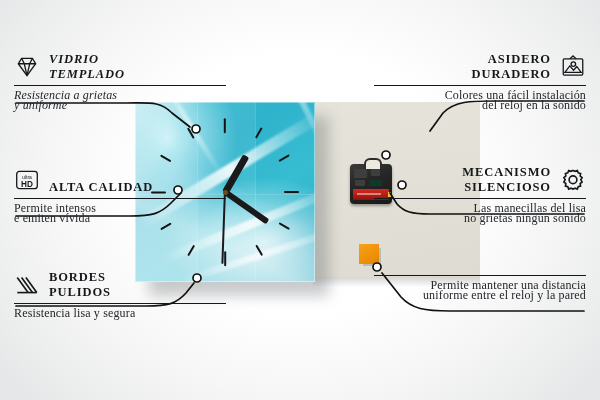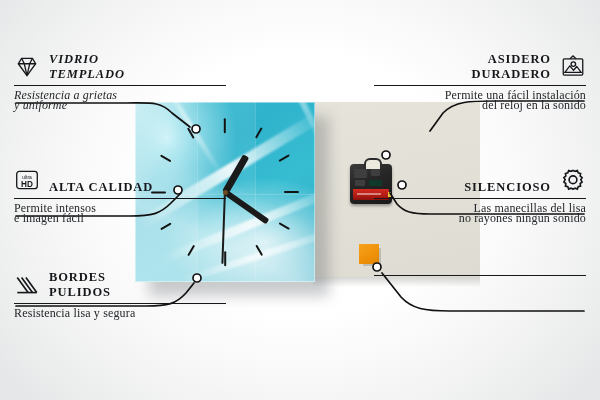--- a/index.html
+++ b/index.html
@@ -213,21 +213,21 @@
         </svg>
       </span>
       <span class="titles">
         <br>
         <span>ALTA CALIDAD</span>
       </span>
     </div>
     <div class="rule"></div>
     <div class="desc">
       <span>Permite intensos</span><br>
-      <span>e imagen fácil</span>
+      <span>e emiten vívida</span>
     </div>
   </div>
 
   <div class="feat left" style="top:270px;">
     <div class="head">
       <span class="ico">
         <svg viewBox="0 0 24 24" fill="none" stroke="currentColor" stroke-width="1.5">
           <path d="M3 5 L13 19"></path>
             <path d="M7 5 L17 19"></path>
             <path d="M11 5 L21 19"></path>
@@ -255,46 +255,50 @@
           <circle cx="12.3" cy="9.3" r="2.1"></circle>
         </svg>
       </span>
       <span class="titles">
         <span>ASIDERO</span><br>
         <span>DURADERO</span>
       </span>
     </div>
     <div class="rule"></div>
     <div class="desc">
-      <span>Permite una fácil instalación</span><br>
+      <span>Colores una fácil instalación</span><br>
       <span>del reloj en la sonido</span>
     </div>
   </div>
 
   <div class="feat right" style="top:165px;">
     <div class="head">
       <span class="ico">
         <svg viewBox="0 0 24 24" fill="none" stroke="currentColor" stroke-width="1.5">
           <path d="M12 3.2 L14 4 L16 3.2 L16.8 5.4 L19 6 L18.6 8.3 L20.4 9.8
                    L19.2 11.8 L20.4 13.8 L18.6 15.3 L19 17.6 L16.8 18.2
                    L16 20.4 L14 19.6 L12 20.4 L10 19.6 L8 20.4 L7.2 18.2
                    L5 17.6 L5.4 15.3 L3.6 13.8 L4.8 11.8 L3.6 9.8 L5.4 8.3
                    L5 6 L7.2 5.4 L8 3.2 L10 4 Z"></path>
           <circle cx="12" cy="11.8" r="3.6"></circle>
         </svg>
       </span>
       <span class="titles">
-        <br>
+        <span>MECANISMO</span><br>
         <span>SILENCIOSO</span>
       </span>
     </div>
     <div class="rule"></div>
     <div class="desc">
       <span>Las manecillas del lisa</span><br>
-      <span>no rayones ningún sonido</span>
+      <span>no grietas ningún sonido</span>
     </div>
   </div>
 
   <div class="feat right" style="top:272px;">
     <div class="rule"></div>
+    <div class="desc">
+      <span>Permite mantener una distancia</span><br>
+      <span>uniforme entre el reloj y la pared</span>
+    </div>
   </div>
 
 </div>
 
 </body></html>

